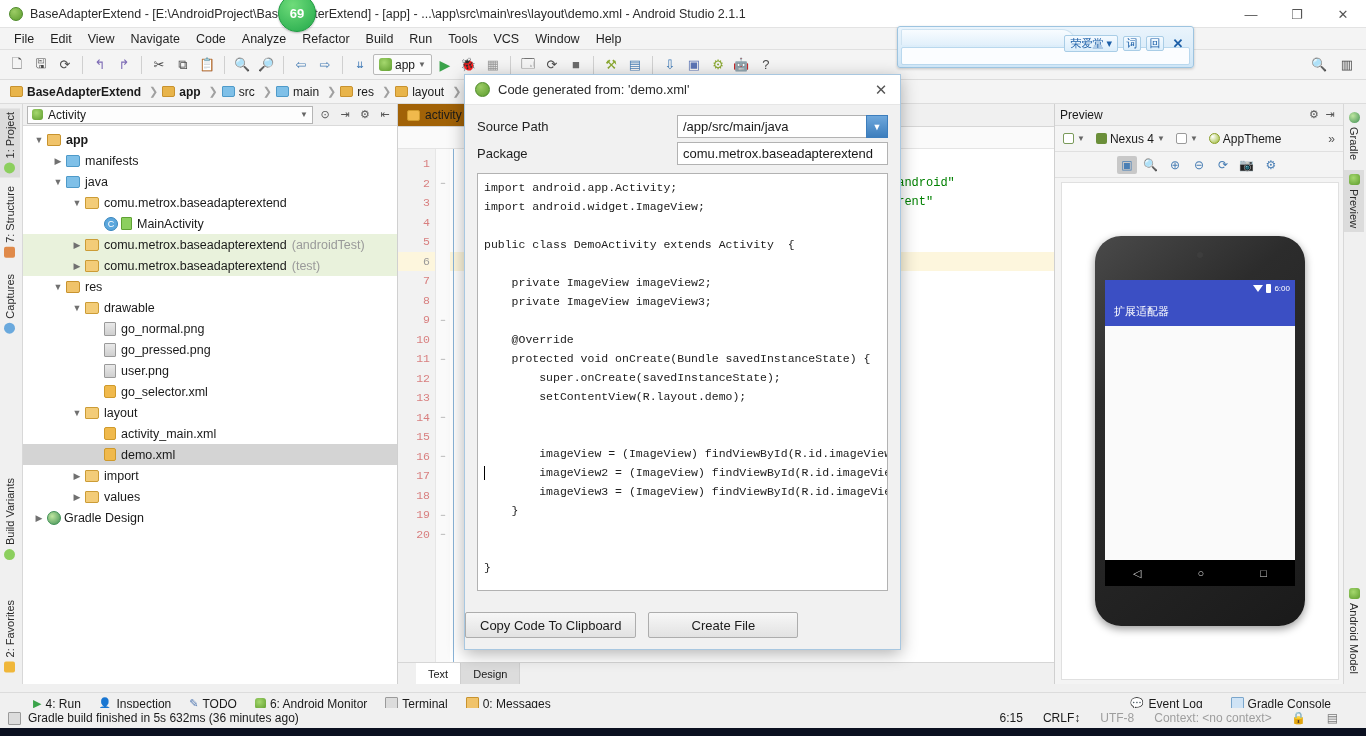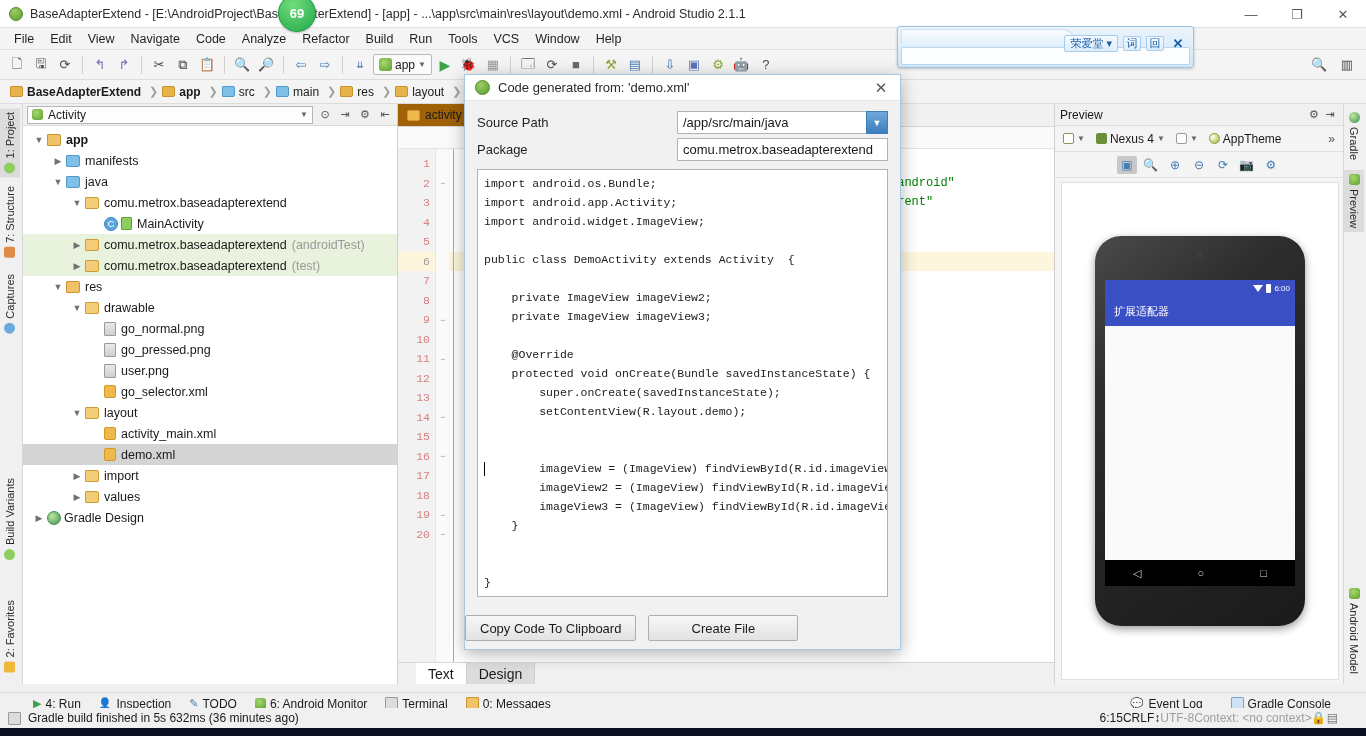--- a/index.html
+++ b/index.html
@@ -121,21 +121,21 @@
   .fmark{ height:19.5px;display:flex;align-items:center;justify-content:center;
           color:#9c9c9c;font-size:9px;}
   #code{ flex:1;padding-top:5px;font-family:"Liberation Mono",monospace;font-size:12px;
          position:relative;}
   .cline{ height:19.5px;line-height:19.5px;white-space:pre;color:#008000;padding-left:2px;}
   .cline.cur{ background:#fdf6dd; }
   #editor .vcut{ position:absolute; left:55px; top:0; bottom:0; width:1px;
                  background:#8ab4d8; }
   #etabsbot{ position:absolute;left:0;right:0;bottom:0;height:22px;background:#f0f0f0;
              border-top:1px solid #d6d6d6;display:flex;padding-left:18px;}
-  .btab{ padding:0 12px;display:flex;align-items:center;font-size:14px;
+  .btab{ padding:0 12px;display:flex;align-items:center;font-size:11px;
          background:#dcdcdc;border-right:1px solid #cfcfcf;}
   .btab.act{ background:#ffffff; }
   
   #preview{ width:288px;flex:0 0 288px;background:#f4f4f4;display:flex;flex-direction:column;}
   #pvhdr{ height:22px;display:flex;align-items:center;padding:0 5px;font-size:12px;
           border-bottom:1px solid #dcdcdc;background:#f0f0f0;}
   #pvhdr .ttl{ flex:1; }
   #pvtools{ height:26px;display:flex;align-items:center;gap:5px;padding:0 5px;
             border-bottom:1px solid #e0e0e0;font-size:12px;}
   .pvchip{ display:flex;align-items:center;gap:3px;padding:1px 3px; }
@@ -164,21 +164,21 @@
   .pnav{ height:26px;background:#000;display:flex;align-items:center;
          justify-content:space-around;}
   .nb{ color:#d8d8d8;font-size:11px; }
   
   #bottom{ position:absolute;left:0;right:0;bottom:22px;height:22px;background:#f0f0f0;
            border-top:1px solid #dcdcdc;display:flex;align-items:center;padding-left:24px;}
   .bwin{ display:flex;align-items:center;gap:4px;padding:0 9px;font-size:12px; }
   #bottom .right{ margin-left:auto;display:flex;gap:10px;padding-right:26px; }
   #status{ position:absolute;left:0;right:0;bottom:8px;height:20px;background:#f0f0f0;
            display:flex;align-items:center;padding-left:8px;font-size:12px;}
-  #status .right{ margin-left:auto;display:flex;gap:0;align-items:center;padding-right:28px;}
+  #status .right{ margin-left:auto;display:flex;gap:20px;align-items:center;padding-right:28px;}
   #status .gray{ color:#9e9e9e; }
   #taskbar{ position:absolute;left:0;right:0;bottom:0;height:8px;background:#0b1020; }
   .sqico{ width:13px;height:13px;border:1px solid #9a9a9a;background:#dcdcdc;border-radius:1px;}
   
   #ime{ position:absolute;left:897px;top:26px;width:297px;height:42px;z-index:40;
         background:linear-gradient(#eaf4fc,#cfe6f7);border:1px solid #9dc4e0;
         border-radius:3px;box-shadow:0 1px 3px rgba(0,0,0,.2);}
   #imetop{ height:32px;display:flex;align-items:center;justify-content:flex-end;gap:5px;
            padding-right:6px;}
   #imetop .lobe{ position:absolute;left:3px;top:2px;width:175px;height:16px;
@@ -662,21 +662,20 @@
       </span>
     </div>
     <div class="frow">
       <span class="flbl">Package</span>
       <span class="fctl">
         <span>comu.metrox.baseadapterextend</span>
       </span>
     </div>
     <div id="codebox">
       <div id="dcaret" style="top: 292px;"></div>
-    <div class="dcl">import android.os.Bundle;</div>
         <div class="dcl">import android.app.Activity;</div>
         <div class="dcl">import android.widget.ImageView;</div>
         <div class="dcl"></div>
         <div class="dcl">public class DemoActivity extends Activity  {</div>
         <div class="dcl"></div>
         <div class="dcl">    private ImageView imageView2;</div>
         <div class="dcl">    private ImageView imageView3;</div>
         <div class="dcl"></div>
         <div class="dcl">    @Override</div>
         <div class="dcl">    protected void onCreate(Bundle savedInstanceState) {</div>

